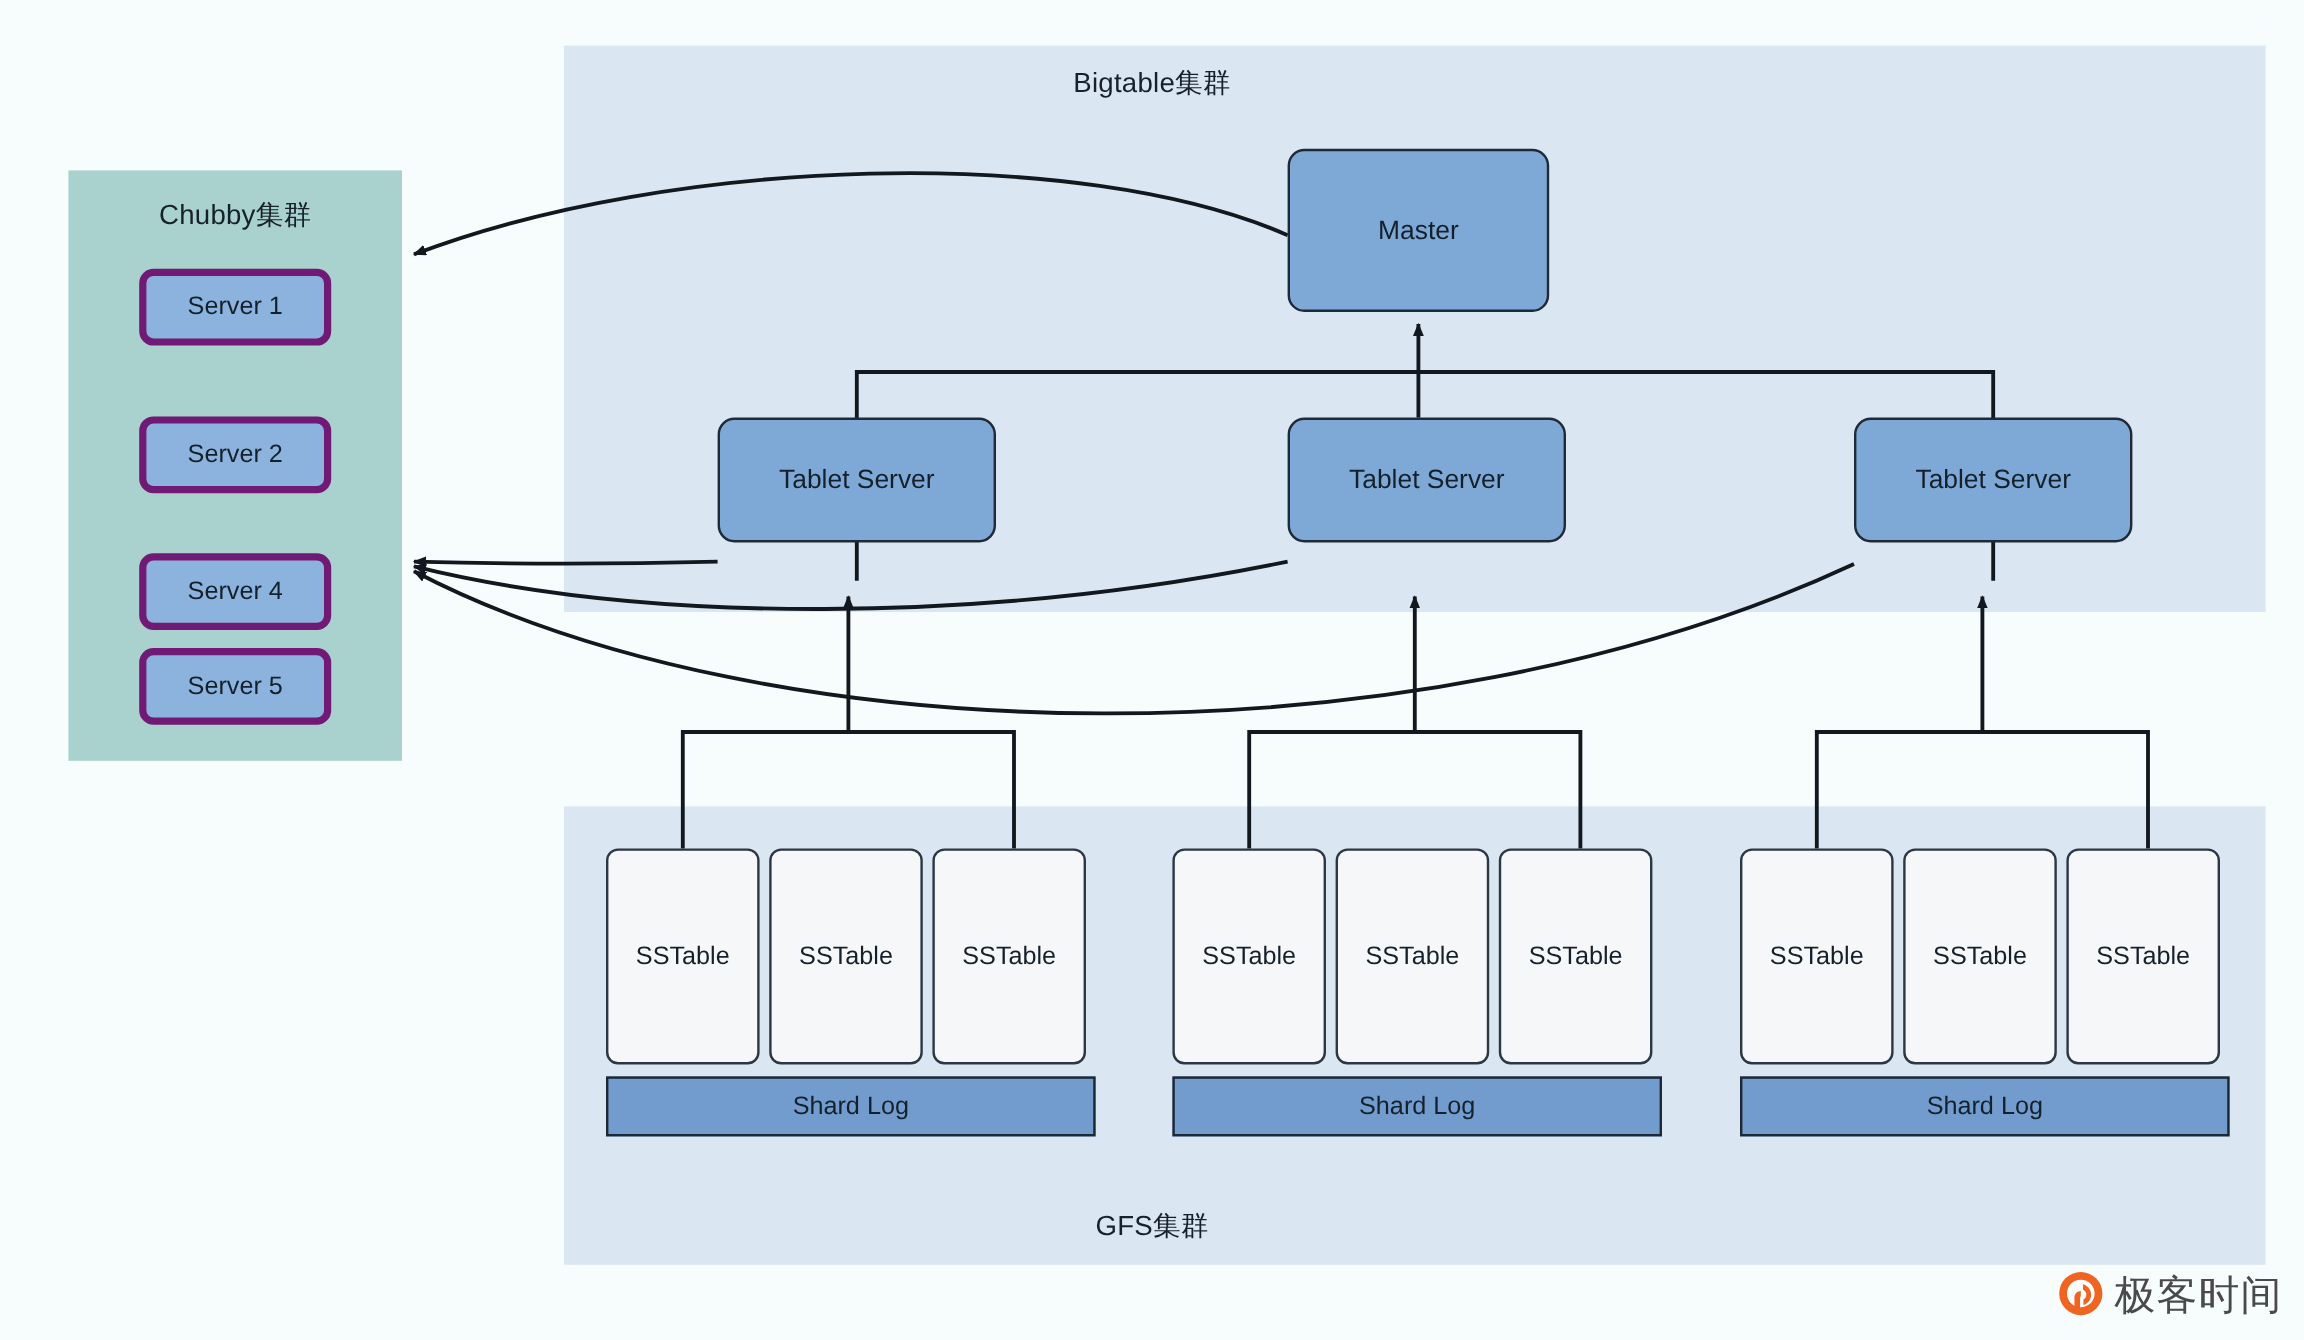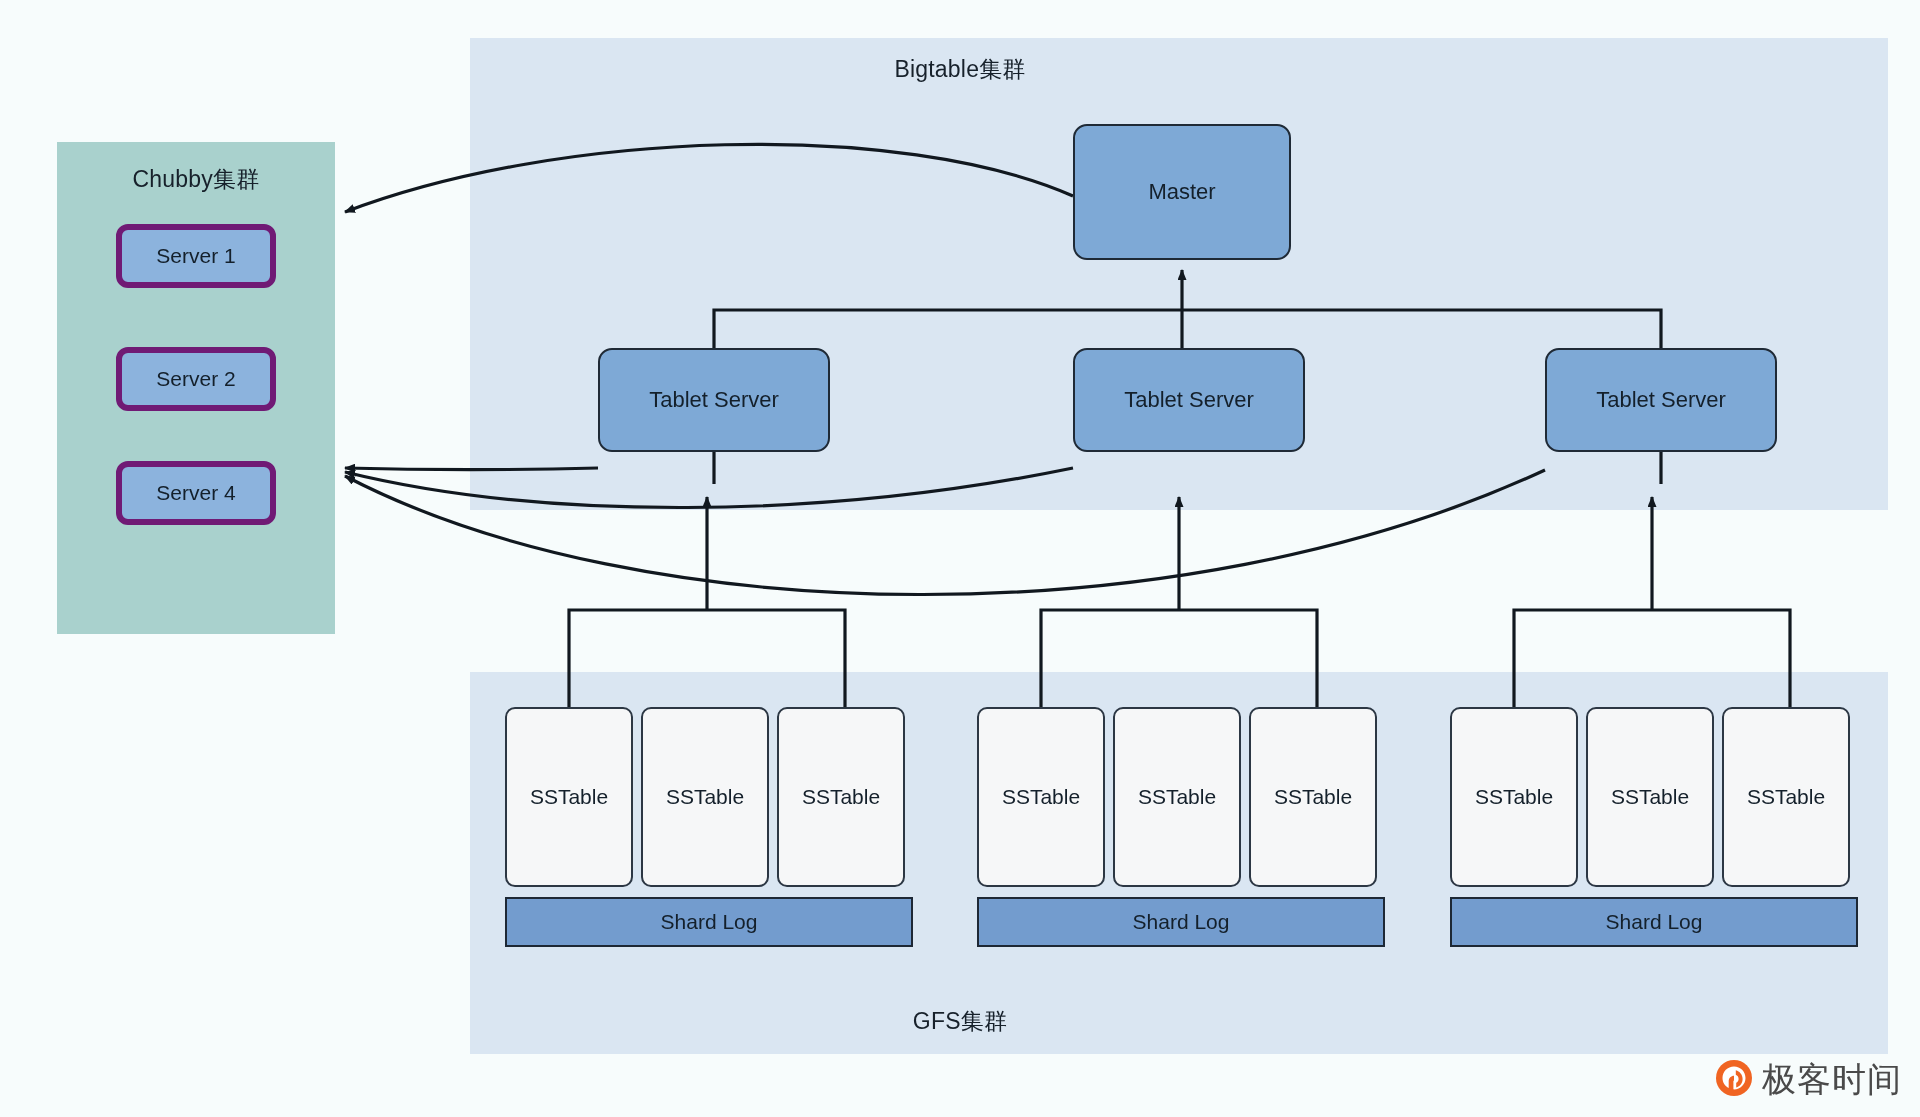--- a/index.html
+++ b/index.html
@@ -188,20 +188,21 @@
 
   <div class="node node-blue" id="master">Master</div>
 
   <div class="node node-blue tablet-server" id="ts-0">Tablet Server</div>
   <div class="node node-blue tablet-server" id="ts-1">Tablet Server</div>
   <div class="node node-blue tablet-server" id="ts-2">Tablet Server</div>
 
   <div class="node node-server chubby-server" id="cs-0">Server 1</div>
   <div class="node node-server chubby-server" id="cs-1">Server 2</div>
   <div class="node node-server chubby-server" id="cs-3">Server 4</div>
+  <div class="node node-server chubby-server" id="cs-4">Server 5</div>
 
   <div class="node node-sstable sstable" id="ss-0-0">SSTable</div>
   <div class="node node-sstable sstable" id="ss-0-1">SSTable</div>
   <div class="node node-sstable sstable" id="ss-0-2">SSTable</div>
   <div class="node node-shardlog shardlog" id="sl-0">Shard Log</div>
 
   <div class="node node-sstable sstable" id="ss-1-0">SSTable</div>
   <div class="node node-sstable sstable" id="ss-1-1">SSTable</div>
   <div class="node node-sstable sstable" id="ss-1-2">SSTable</div>
   <div class="node node-shardlog shardlog" id="sl-1">Shard Log</div>

